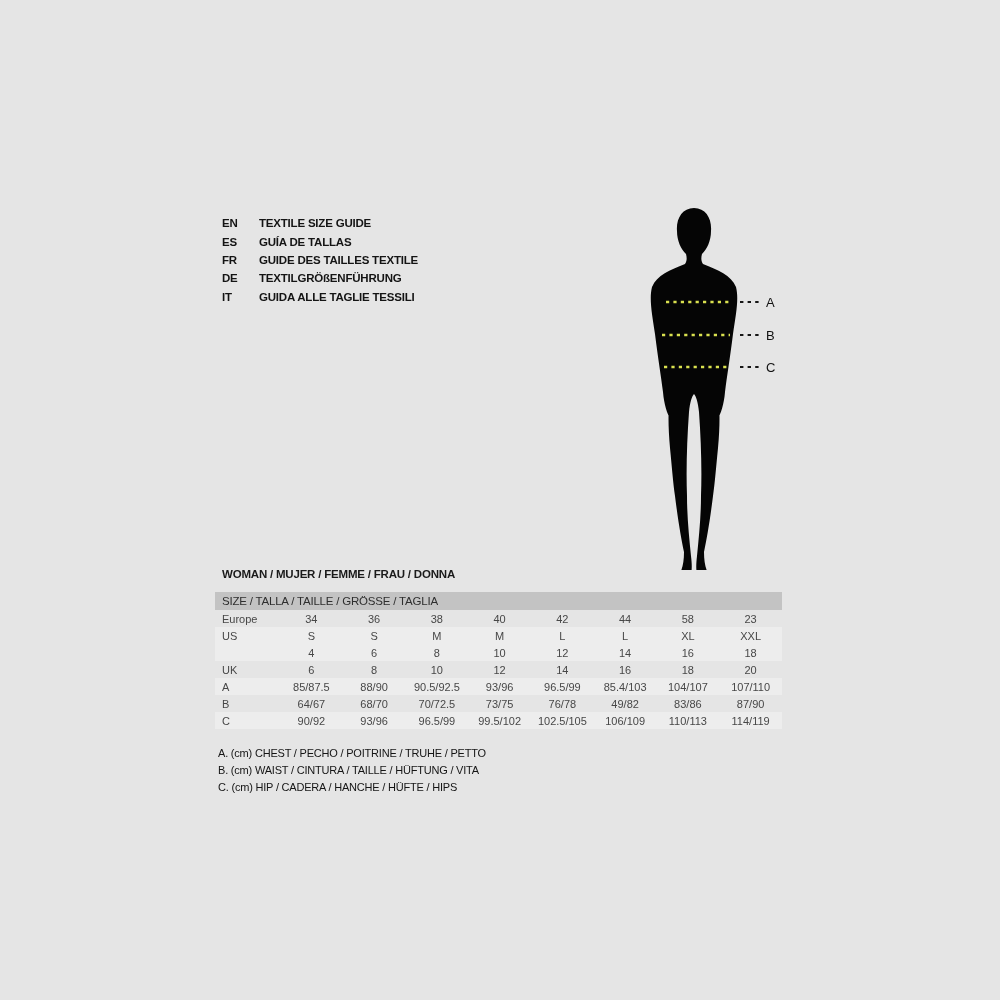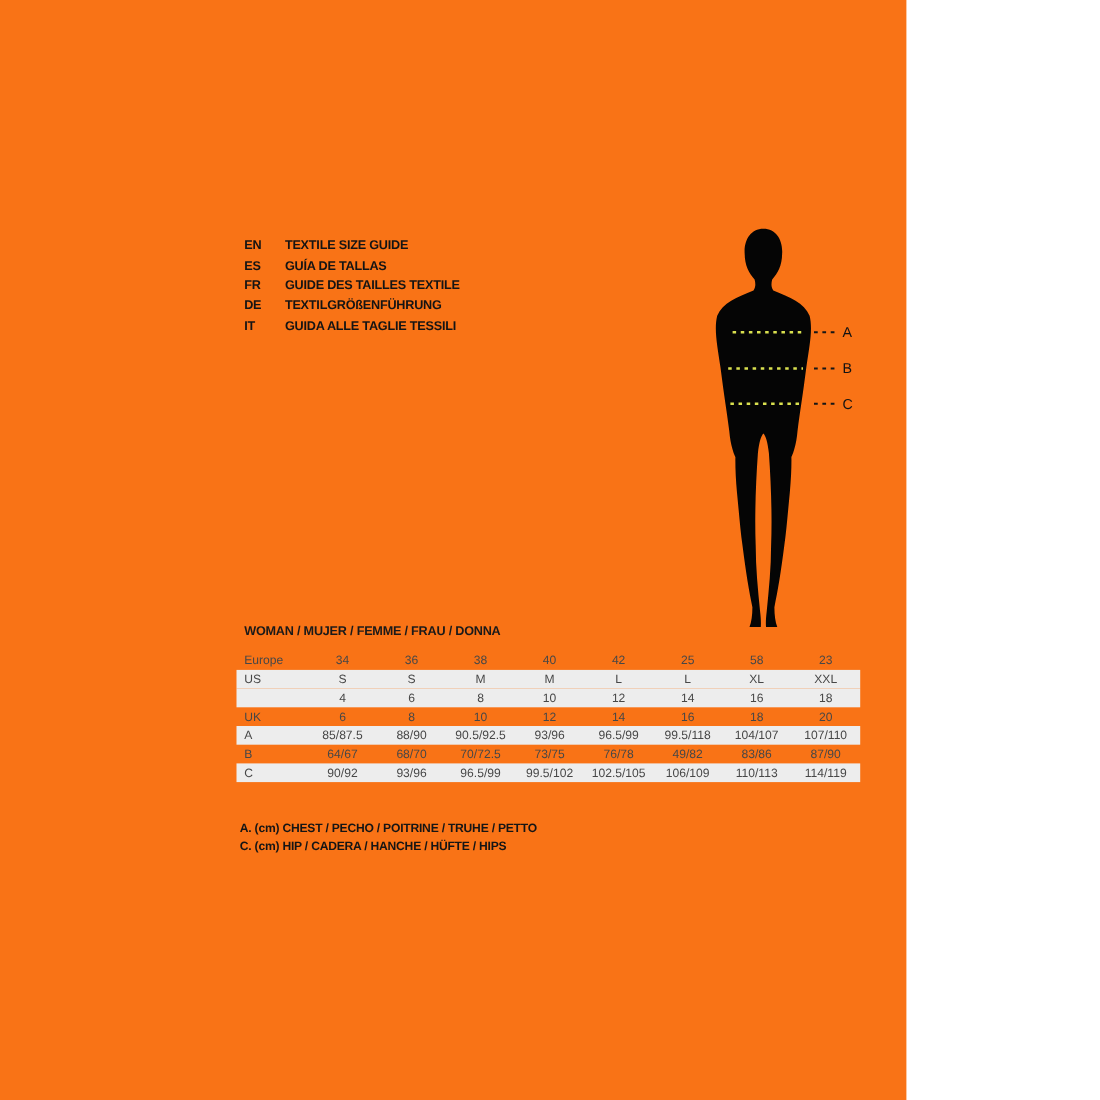--- a/index.html
+++ b/index.html
@@ -1,17 +1,17 @@
 <!DOCTYPE html>
 <html style="--dash: #d9e04f; --bar: #c3c3c3; --shade: #ededed;"><head>
 <meta charset="utf-8">
 <style>
   html,body{margin:0;padding:0;background:#fff;}
   .canvas{
-    position:relative;width:824px;height:1000px;background:#f97316;
+    position:relative;width:1000px;height:1000px;background:#e5e5e5;
     font-family:"Liberation Sans",sans-serif;overflow:hidden;
   }
   
   .lang-block{position:absolute;left:222px;top:214px;}
   .lang-row{display:flex;height:18.4px;align-items:center;
     font-size:11.5px;font-weight:700;letter-spacing:-0.2px;color:#141414;}
   .lang-code{width:37px;}
   
   .figure{position:absolute;left:618px;top:200px;width:190px;height:370px;}
   .dash-y{stroke:var(--dash);stroke-width:2.4;stroke-dasharray:3.2 4.2;fill:none;}
@@ -24,21 +24,21 @@
   .size-table{position:absolute;left:215px;top:592px;width:567px;}
   .size-header{height:18px;line-height:18px;background:var(--bar);
     padding-left:7px;font-size:11.5px;color:#2e2e2e;letter-spacing:-0.2px;}
   .trow{display:flex;height:17px;align-items:center;font-size:11px;color:#474747;}
   .trow.shade{background:var(--shade);align-items:center;}
   .tlabel{width:65px;padding-left:7px;box-sizing:border-box;}
   .tcell{flex:1;text-align:center;}
   
   .legend{position:absolute;left:218px;top:744px;}
   .legend-row{height:17.2px;display:flex;align-items:center;
-    font-size:11px;font-weight:700;letter-spacing:-0.2px;color:#151515;}
+    font-size:11px;font-weight:400;letter-spacing:-0.2px;color:#151515;}
 </style>
 </head>
 <body>
 
 <div class="canvas">
 
   <div class="lang-block">
       <div class="lang-row">
         <span class="lang-code">EN</span>
         <span>TEXTILE SIZE GUIDE</span>
@@ -115,29 +115,30 @@
     <g>
       <line class="dash-y" x1="46" y1="167" x2="112" y2="167"></line>
       <line class="dash-b" x1="122" y1="167" x2="142" y2="167"></line>
       <text class="marker-label" x="148" y="171.5">C</text>
     </g>
   </svg>
 
   <div class="gender-heading">WOMAN / MUJER / FEMME / FRAU / DONNA</div>
 
   <div class="size-table">
+    <div class="size-header">SIZE / TALLA / TAILLE / GRÖSSE / TAGLIA</div>
     <div id="table-rows">
         <div class="trow">
           <div class="tlabel">Europe</div>
           <div class="tcell">34</div>
           <div class="tcell">36</div>
           <div class="tcell">38</div>
           <div class="tcell">40</div>
           <div class="tcell">42</div>
-          <div class="tcell">25</div>
+          <div class="tcell">44</div>
           <div class="tcell">58</div>
           <div class="tcell">23</div>
         </div>
         <div class="trow shade">
           <div class="tlabel">US</div>
           <div class="tcell">S</div>
           <div class="tcell">S</div>
           <div class="tcell">M</div>
           <div class="tcell">M</div>
           <div class="tcell">L</div>
@@ -167,21 +168,21 @@
           <div class="tcell">18</div>
           <div class="tcell">20</div>
         </div>
         <div class="trow shade">
           <div class="tlabel">A</div>
           <div class="tcell">85/87.5</div>
           <div class="tcell">88/90</div>
           <div class="tcell">90.5/92.5</div>
           <div class="tcell">93/96</div>
           <div class="tcell">96.5/99</div>
-          <div class="tcell">99.5/118</div>
+          <div class="tcell">85.4/103</div>
           <div class="tcell">104/107</div>
           <div class="tcell">107/110</div>
         </div>
         <div class="trow">
           <div class="tlabel">B</div>
           <div class="tcell">64/67</div>
           <div class="tcell">68/70</div>
           <div class="tcell">70/72.5</div>
           <div class="tcell">73/75</div>
           <div class="tcell">76/78</div>
@@ -198,16 +199,17 @@
           <div class="tcell">102.5/105</div>
           <div class="tcell">106/109</div>
           <div class="tcell">110/113</div>
           <div class="tcell">114/119</div>
         </div>
       </div>
   </div>
 
   <div class="legend">
       <div class="legend-row">A. (cm) CHEST / PECHO / POITRINE / TRUHE / PETTO</div>
+      <div class="legend-row">B. (cm) WAIST / CINTURA / TAILLE / HÜFTUNG / VITA</div>
       <div class="legend-row">C. (cm) HIP / CADERA / HANCHE / HÜFTE / HIPS</div>
     </div>
 
 </div>
 
 </body></html>

